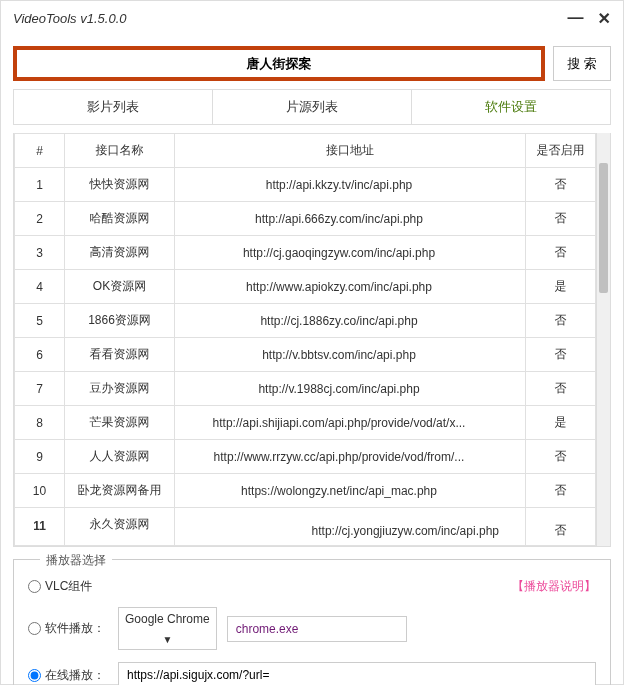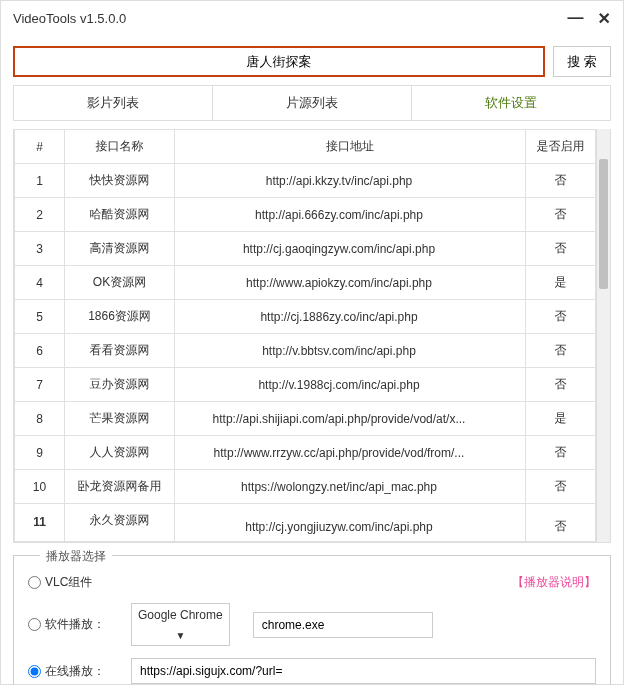--- a/index.html
+++ b/index.html
@@ -1,49 +1,49 @@
 <!DOCTYPE html>
 <html><head>
 <meta charset="utf-8">
 <style>
 * { box-sizing: border-box; margin: 0; padding: 0; }
 body { font-family: "Microsoft YaHei", Arial, sans-serif; font-size: 12px; background: #fff; color: #333; }
 .window { width: 624px; height: 685px; border: 1px solid #ddd; display: flex; flex-direction: column; }
 .titlebar { display: flex; align-items: center; justify-content: space-between; padding: 8px 12px; }
-.titlebar .title { font-size: 13px; }
+.titlebar .title { font-size: 13px; font-style: italic; }
 .titlebar .controls { display: flex; gap: 14px; }
 .titlebar .controls span { font-size: 16px; font-weight: bold; cursor: pointer; }
 .content { padding: 10px 12px 12px; flex: 1; display: flex; flex-direction: column; gap: 8px; }
 .search-row { display: flex; gap: 8px; }
-.search-input { flex: 1; border: 2px solid #c2410c; padding: 6px 8px; text-align: center; font-size: 13px; }
+.search-input { flex: 1; border: 4px solid #c2410c; padding: 6px 8px; text-align: center; font-size: 13px; font-weight: bold; }
 .search-btn { width: 58px; border: 1px solid #ccc; background: #fff; font-size: 13px; cursor: pointer; }
 .tabs { display: flex; border: 1px solid #ddd; }
 .tab { flex: 1; text-align: center; padding: 8px 0; font-size: 13px; cursor: pointer; border-right: 1px solid #ddd; }
 .tab:last-child { border-right: none; }
 .tab.active { color: #4d7c0f; }
 .table-wrap { border: 1px solid #ddd; border-top: none; display: flex; }
 .table { flex: 1; border-collapse: collapse; width: 100%; }
 .table th, .table td { border: 1px solid #e0e0e0; padding: 8px 4px; text-align: center; font-size: 12px; font-weight: normal; }
 .table th { background: #fff; }
 .col-num { width: 50px; }
 .col-name { width: 110px; }
 .col-url { width: auto; }
 .col-enable { width: 70px; }
 .scrollbar { width: 14px; background: #f0f0f0; border-left: 1px solid #ddd; position: relative; }
 .scrollbar .thumb { position: absolute; top: 30px; left: 2px; right: 2px; height: 130px; background: #c0c0c0; border-radius: 2px; }
 .group { border: 1px solid #ccc; padding: 12px 14px 14px; position: relative; margin-top: 4px; }
 .group-title { position: absolute; top: -8px; left: 10px; background: #fff; padding: 0 6px; font-size: 12px; color: #555; margin-left: 16px; }
-.radio-row { display: flex; align-items: center; gap: 23px; padding: 6px 0; }
+.radio-row { display: flex; align-items: center; gap: 10px; padding: 6px 0; }
 .radio-row input[type=radio] { margin-right: 4px; }
 .radio-label { display: flex; align-items: center; min-width: 80px; }
 .link { color: #ec4899; cursor: pointer; margin-left: auto; }
 .select { border: 1px solid #ccc; padding: 4px 6px; background: #fff; display: flex; align-items: center; gap: 8px; flex-direction: column; }
 .select .caret { font-size: 10px; }
 .text-input { border: 1px solid #ccc; padding: 5px 8px; font-size: 12px; flex: 1; }
-.text-input.gray { color: #000000; }
+.text-input.gray { color: #701a75; }
 .footer { display: flex; justify-content: space-between; padding-top: 6px; }
 .url-cell { white-space: nowrap; overflow: hidden; text-overflow: ellipsis; max-width: 320px; }
 </style>
 </head>
 <body>
 
 <div class="window">
   <div class="titlebar">
     <span class="title">VideoTools v1.5.0.0</span>
     <div class="controls">
@@ -151,21 +151,21 @@
               <td class="col-num">10</td>
               <td class="col-name">卧龙资源网备用</td>
               <td class="col-url">
                 <div class="url-cell">https://wolongzy.net/inc/api_mac.php</div>
               </td>
               <td class="col-enable">否</td>
             </tr>
             <tr style="height: 20px; overflow: hidden;">
               <td class="col-num" style="padding-bottom: 9px; font-weight: bold;">11</td>
               <td class="col-name" style="padding-bottom: 12px;">永久资源网</td>
-              <td class="col-url" style="padding-bottom: 0px;">
+              <td class="col-url" style="padding-bottom: 0px; text-align: right;">
                 <div class="url-cell">http://cj.yongjiuzyw.com/inc/api.php</div>
               </td>
               <td class="col-enable" style="padding-bottom: 0px;">否</td>
             </tr>
           </tbody>
       </table>
       <div class="scrollbar">
         <div class="thumb"></div>
       </div>
     </div>

